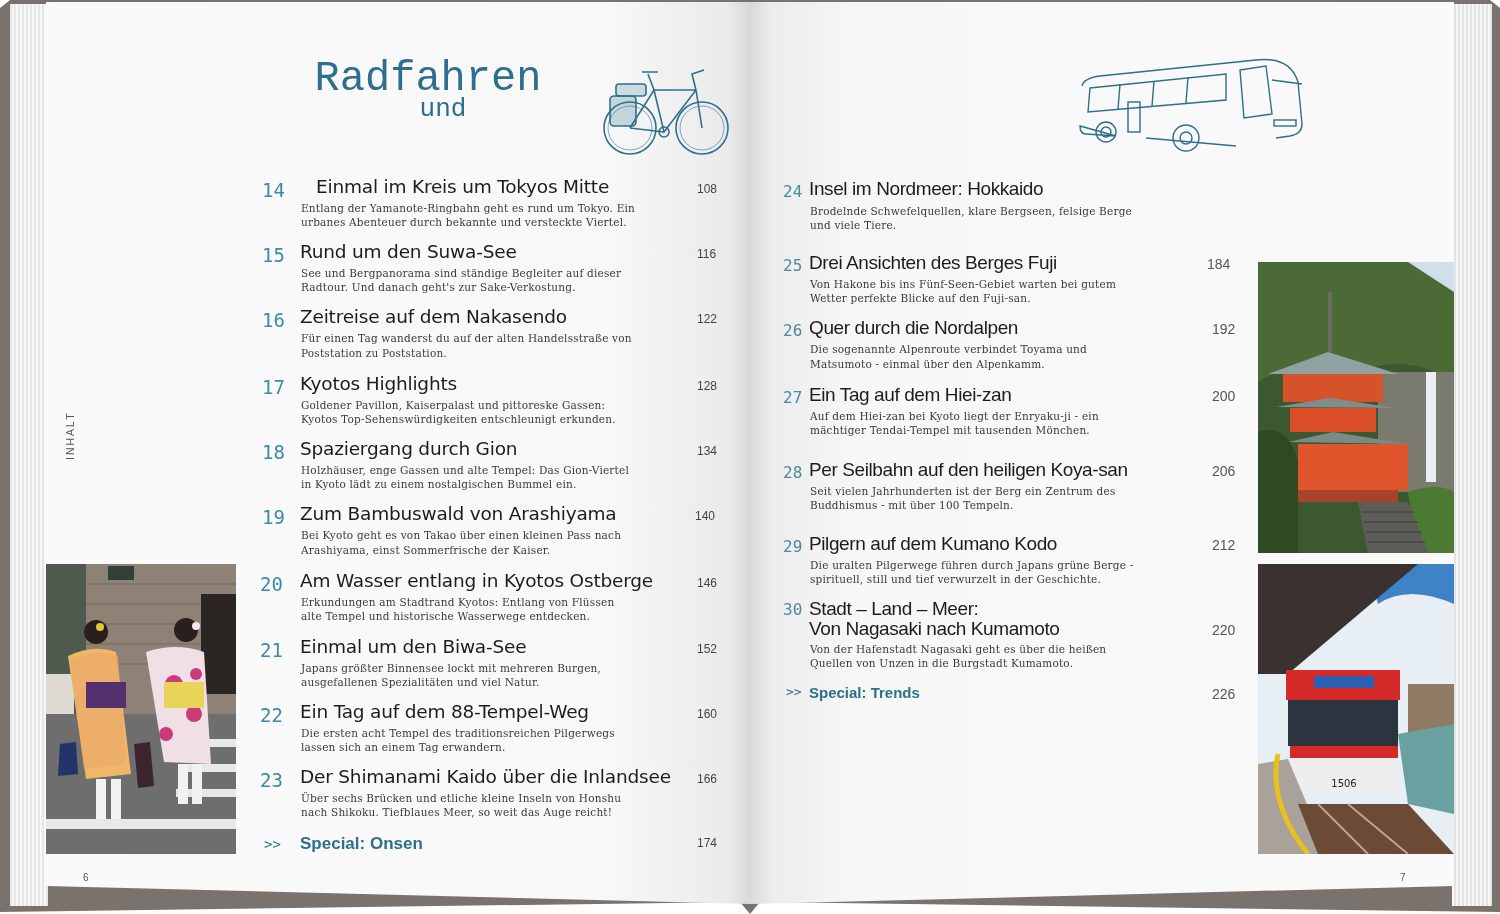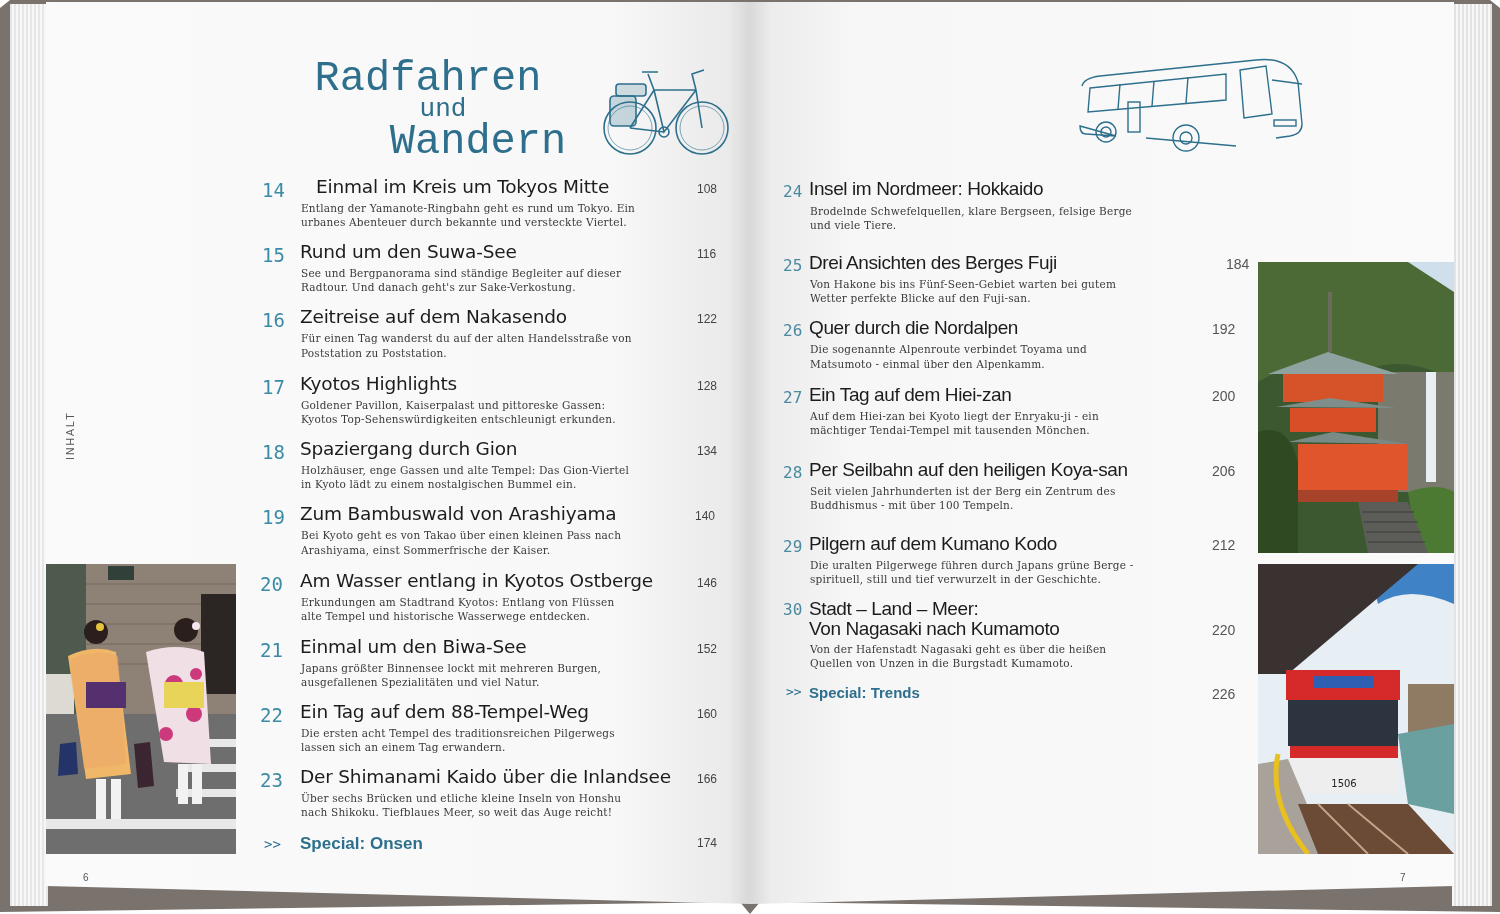--- a/index.html
+++ b/index.html
@@ -35,21 +35,20 @@
 <div class="bookbg"></div>
 <div class="cover"></div>
 <div class="edges-l"></div>
 <div class="edges-r"></div>
 
 <div class="page page-l">
   <div class="inhalt">INHALT</div>
 
   <div class="section-title t-big" style="left:252px;top:56px;width:260px">Radfahren</div>
   <div class="section-title t-small" style="left:352px;top:94px;width:90px">und</div>
-  <div class="section-title t-big" style="left:322px;top:119px;width:220px">Wandern</div>
 
   <svg style="position:absolute;left:556px;top:58px" width="128" height="98" viewBox="0 0 128 98" fill="none" stroke="#2d6f8c" stroke-width="1.6">
     <circle cx="28" cy="68" r="26"></circle>
       <circle cx="28" cy="68" r="22" stroke-width="0.6"></circle>
     <circle cx="100" cy="68" r="26"></circle>
       <circle cx="100" cy="68" r="22" stroke-width="0.6"></circle>
     <path d="M28 68 L52 30 L94 30 L100 68 M52 30 L62 72 L94 30 M62 72 L28 68 M46 14 L52 30 M40 12 L56 12 M94 30 L90 14 L102 10"></path>
     <rect x="8" y="36" width="26" height="30" rx="4" fill="#2d6f8c" fill-opacity="0.25"></rect>
     <rect x="14" y="24" width="30" height="12" rx="3" fill="#2d6f8c" fill-opacity="0.2"></rect>
     <circle cx="62" cy="72" r="5"></circle>
@@ -213,21 +212,21 @@
     <div class="entry" style="top:176px">
       <span class="num" style="left:33px;top:4px">24</span>
       <span class="etitle" style="left:59px;top:0">Insel im Nordmeer: Hokkaido</span>
       <div class="edesc" style="left:60px;top:26px">Brodelnde Schwefelquellen, klare Bergseen, felsige Berge</div>
       <div class="edesc" style="left:60px;top:40px">und viele Tiere.</div>
     </div>
 
     <div class="entry" style="top:250px">
       <span class="num" style="left:33px;top:4px">25</span>
       <span class="etitle" style="left:59px;top:0">Drei Ansichten des Berges Fuji</span>
-      <span class="epage" style="left:476px;top:4px">184</span>
+      <span class="epage" style="left:457px;top:4px">184</span>
       <div class="edesc" style="left:60px;top:25px">Von Hakone bis ins Fünf-Seen-Gebiet warten bei gutem</div>
       <div class="edesc" style="left:60px;top:39px">Wetter perfekte Blicke auf den Fuji-san.</div>
     </div>
 
     <div class="entry" style="top:315px">
       <span class="num" style="left:33px;top:4px">26</span>
       <span class="etitle" style="left:59px;top:0">Quer durch die Nordalpen</span>
       <span class="epage" style="left:462px;top:4px">192</span>
       <div class="edesc" style="left:60px;top:25px">Die sogenannte Alpenroute verbindet Toyama und</div>
       <div class="edesc" style="left:60px;top:40px">Matsumoto - einmal über den Alpenkamm.</div>

